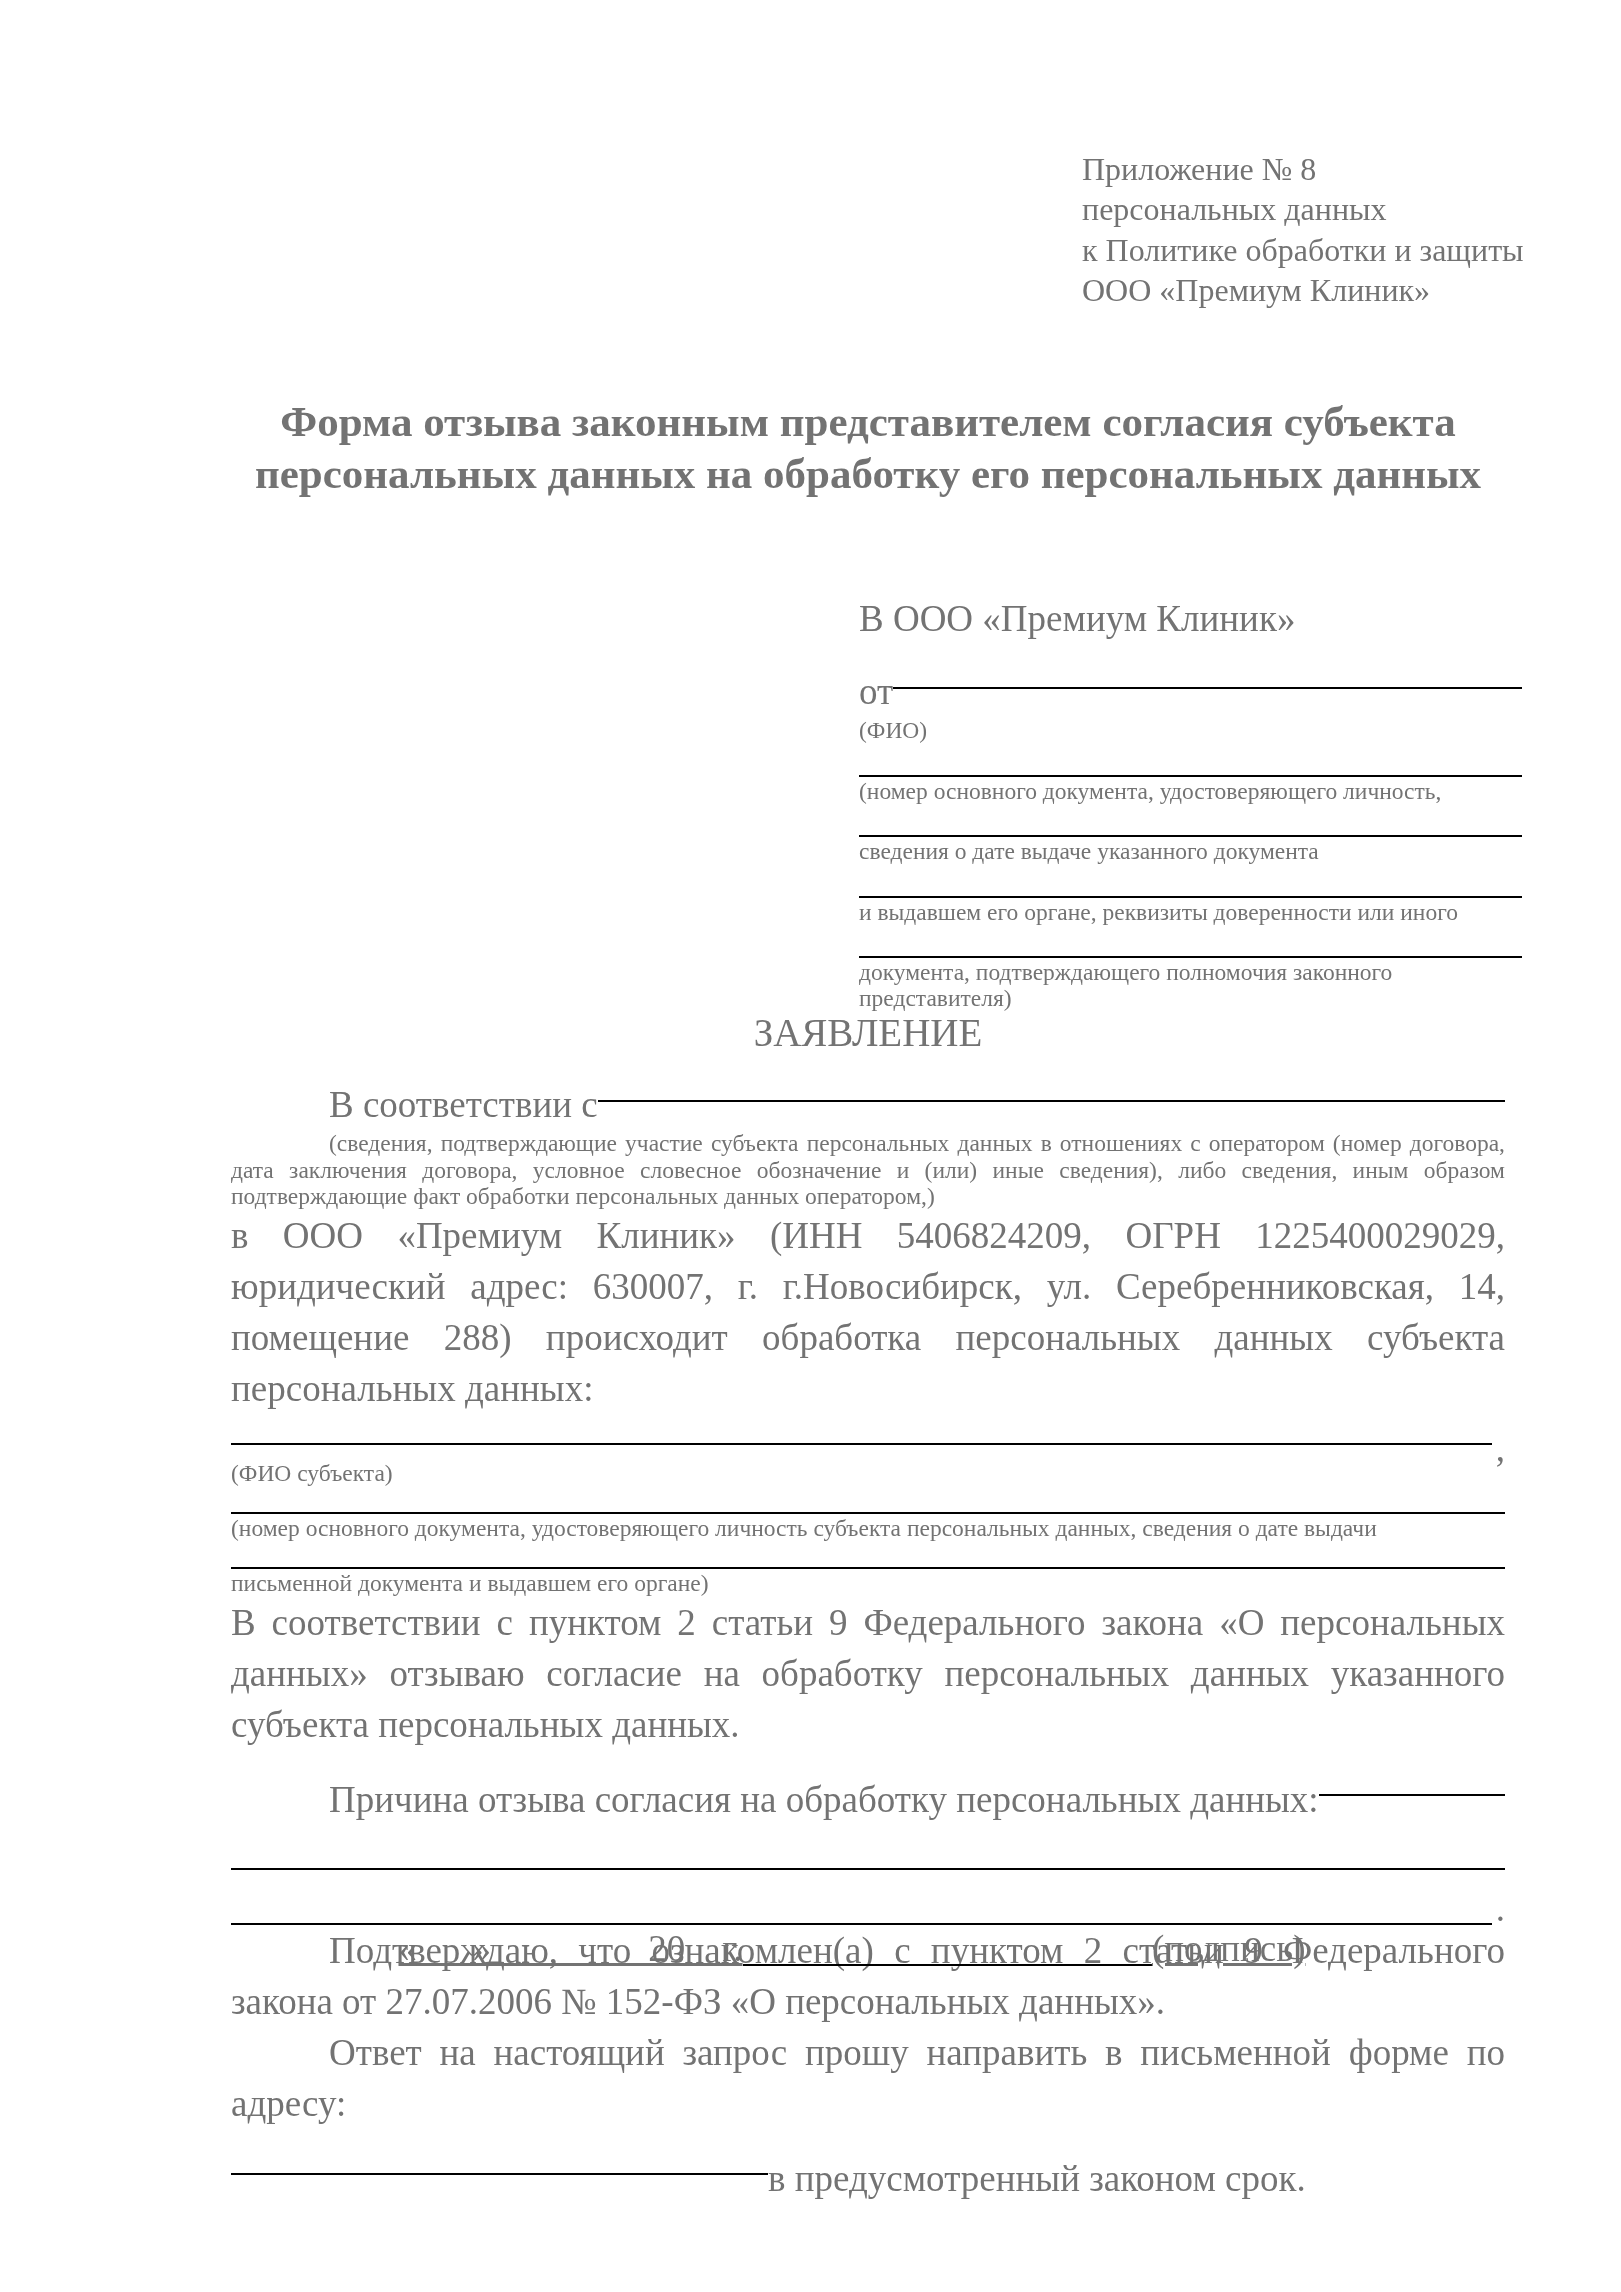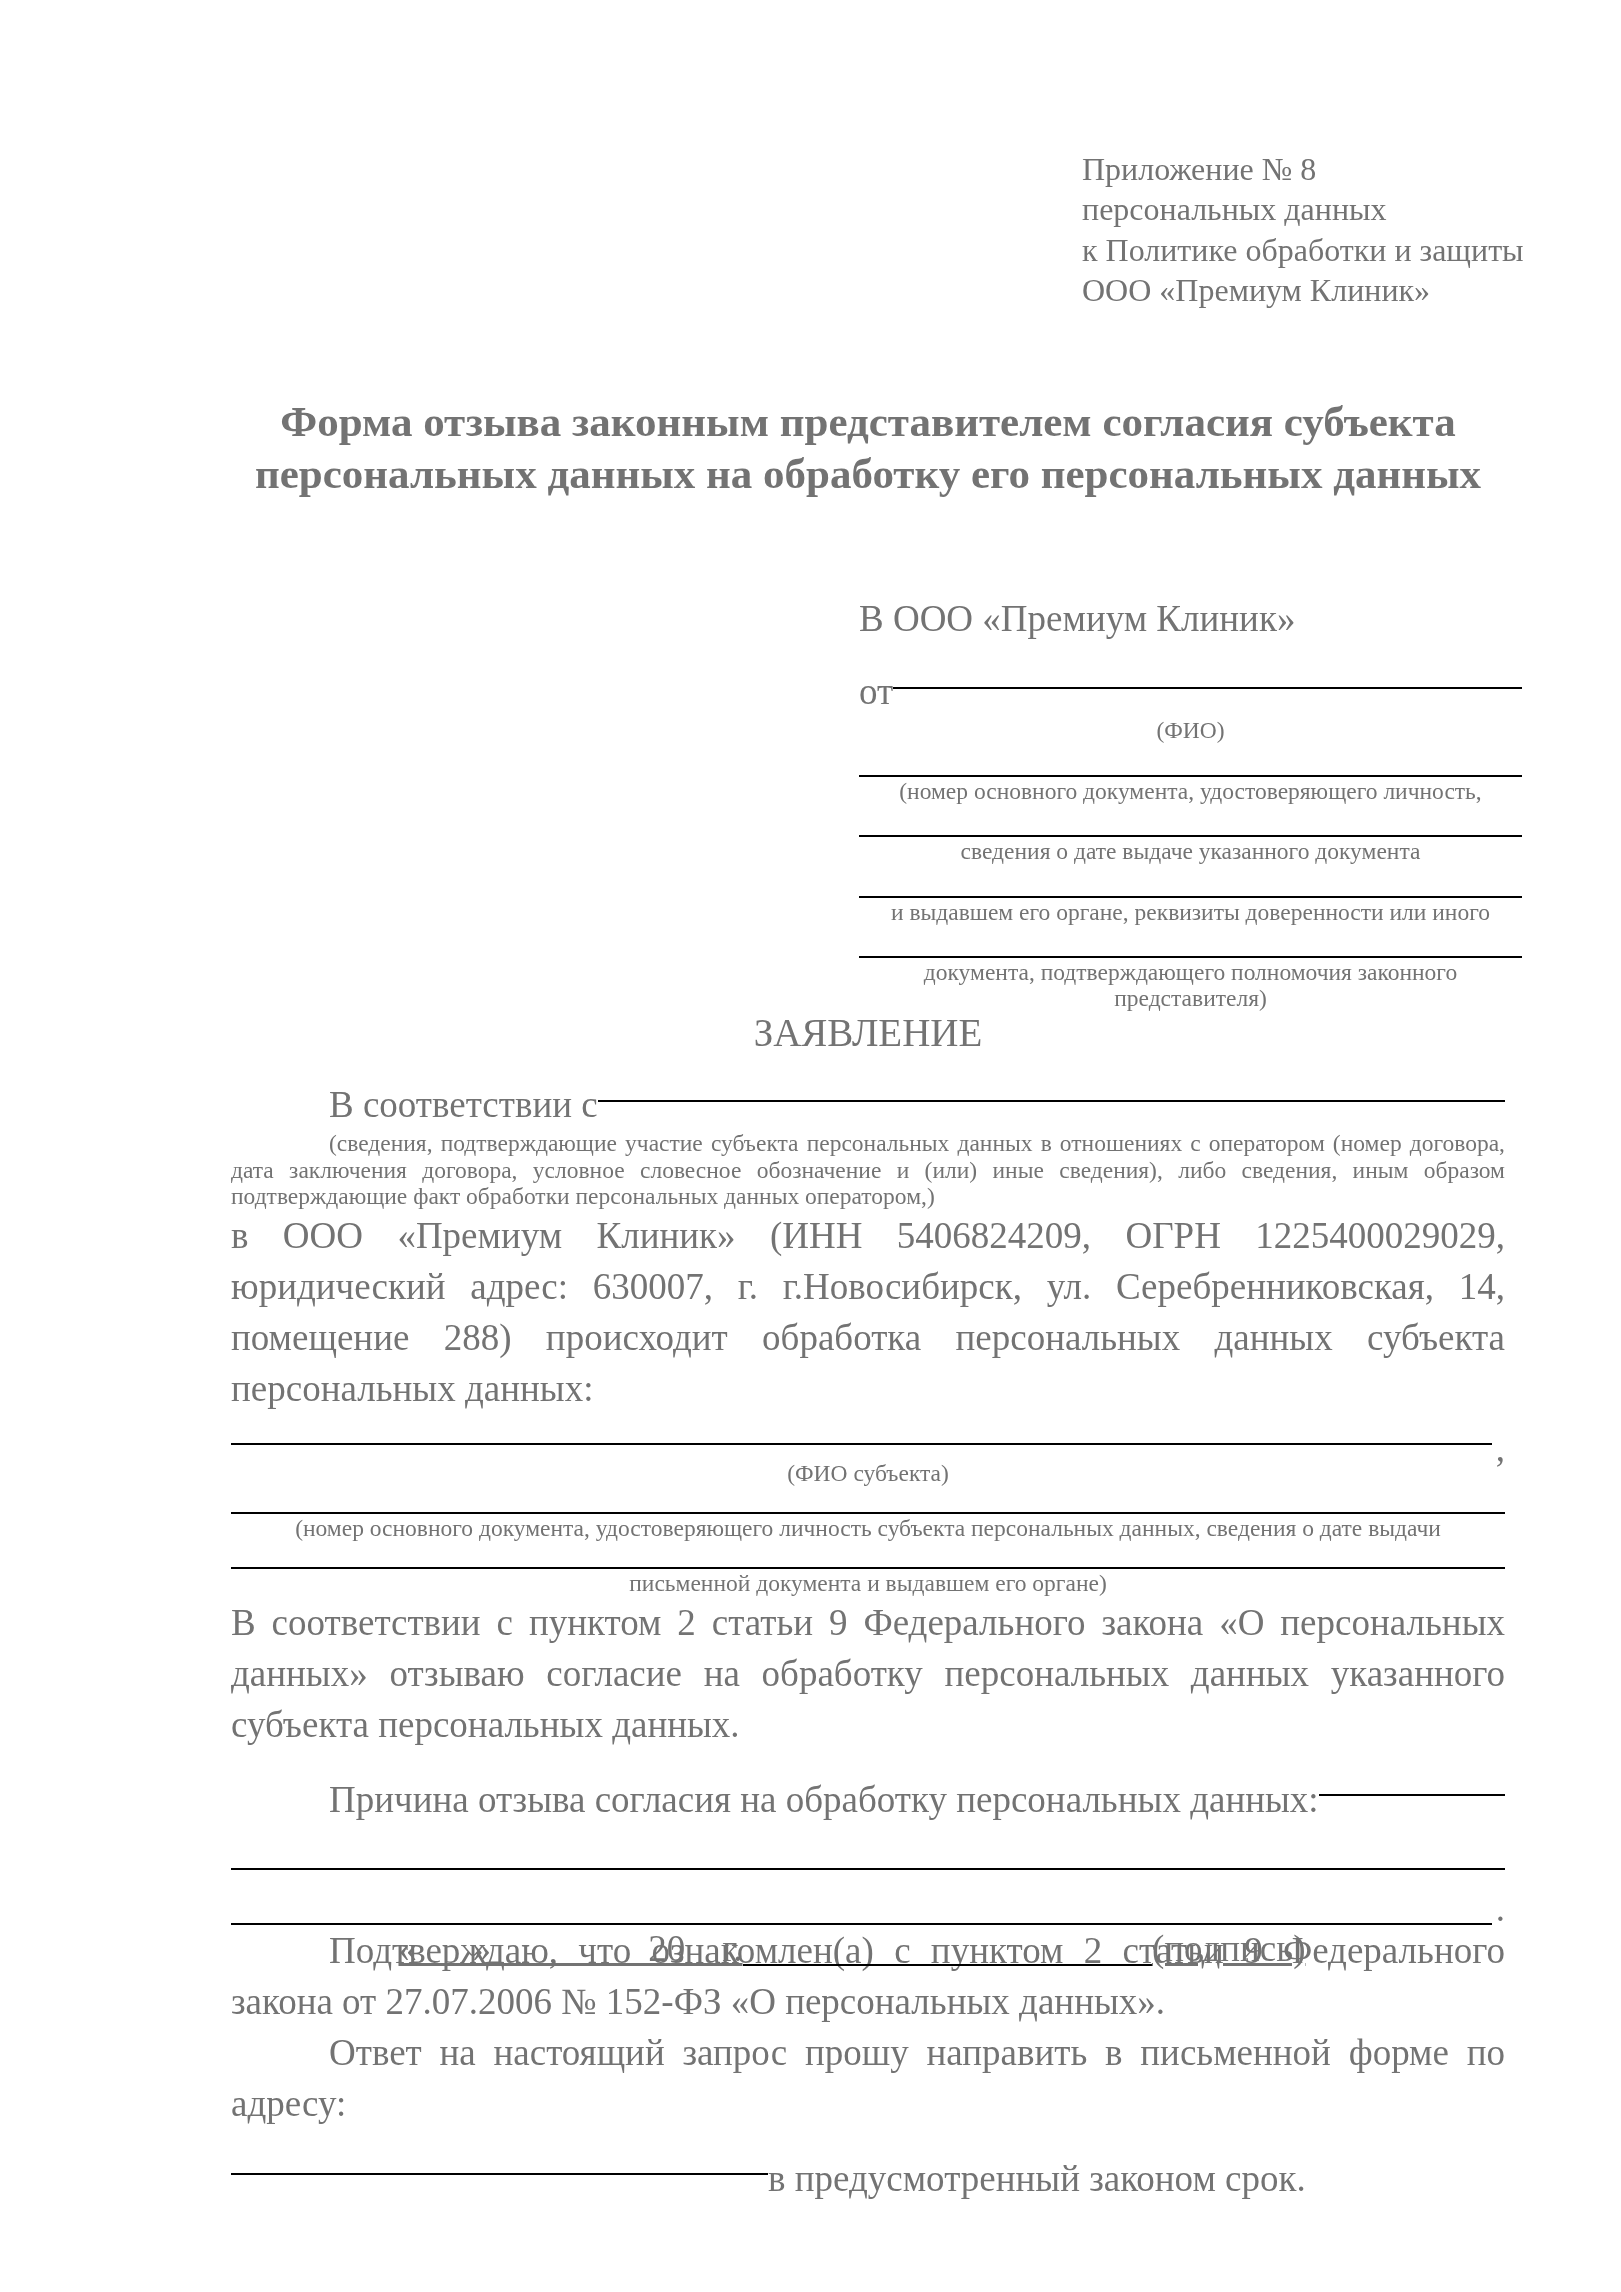--- a/index.html
+++ b/index.html
@@ -43,21 +43,20 @@
   .row .lead { white-space: nowrap; }
   .fill {
     flex: 1 1 auto;
     border-bottom: 2.9px solid #000;
     margin-bottom: 7.8px;
     min-width: 39px;
   }
   .cap {
     font-size: 23.5px;
     line-height: 25.5px;
-    text-align: center;
     padding-top: 2px;
   }
   .blank {
     border-bottom: 2.9px solid #000;
     height: 31px;
   }
   
   .statement {
     position: absolute;
     left: 231px; top: 1010px;

